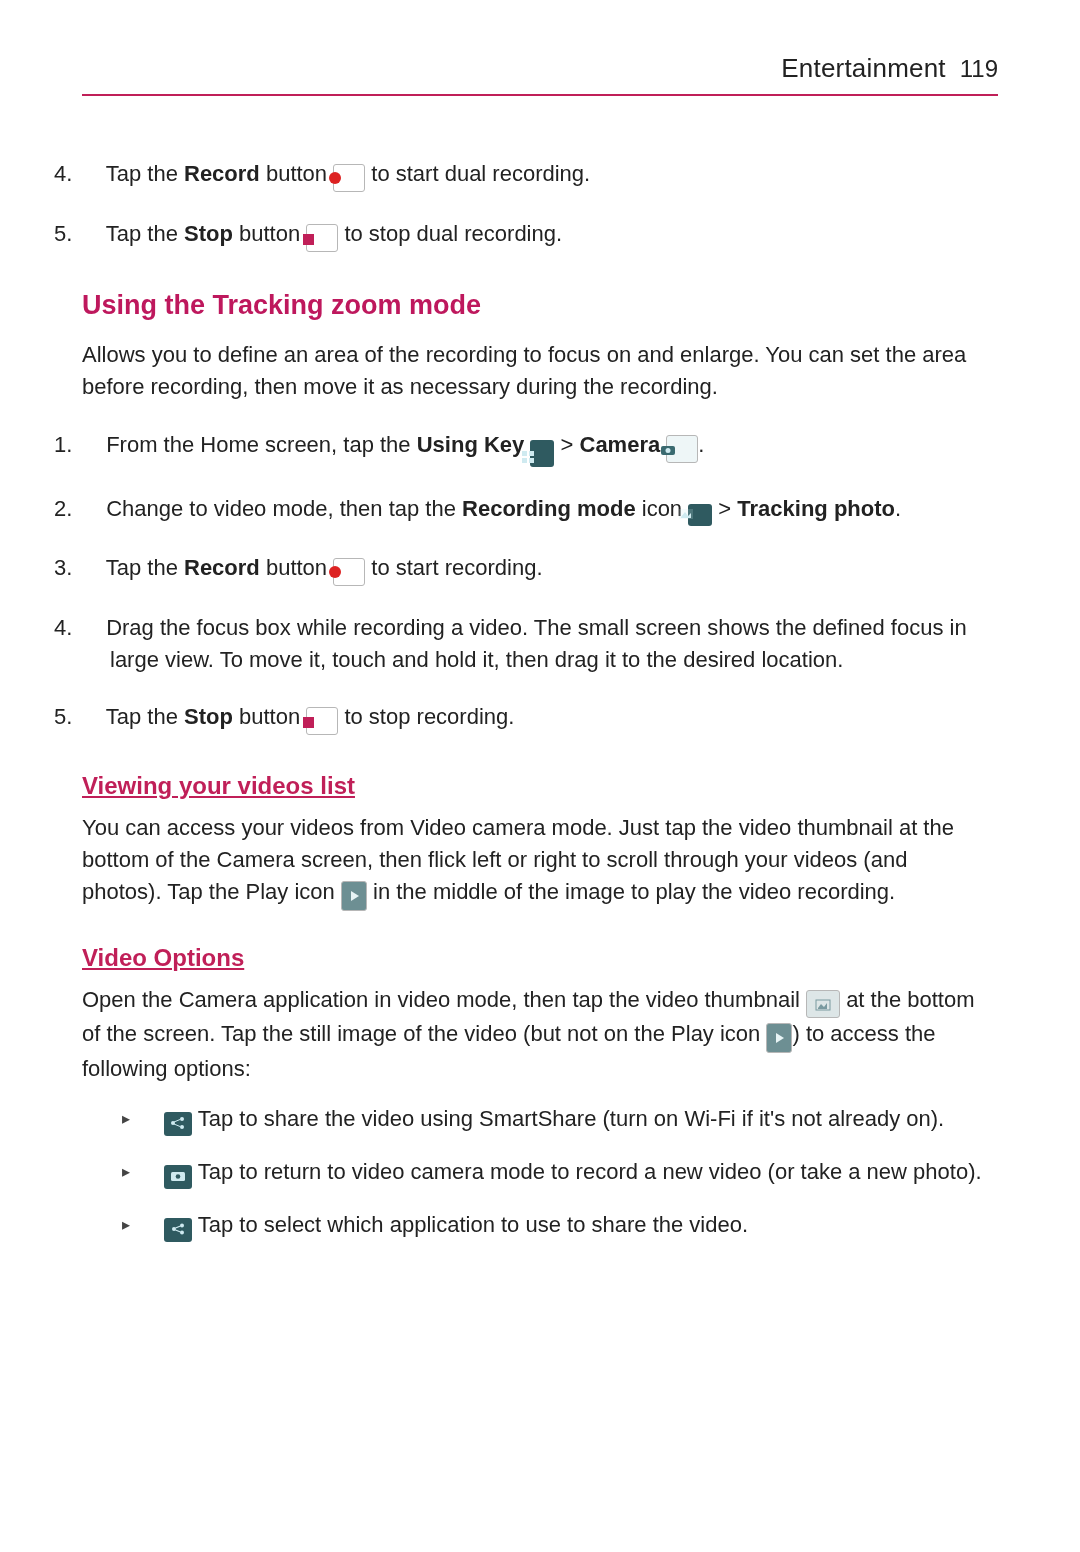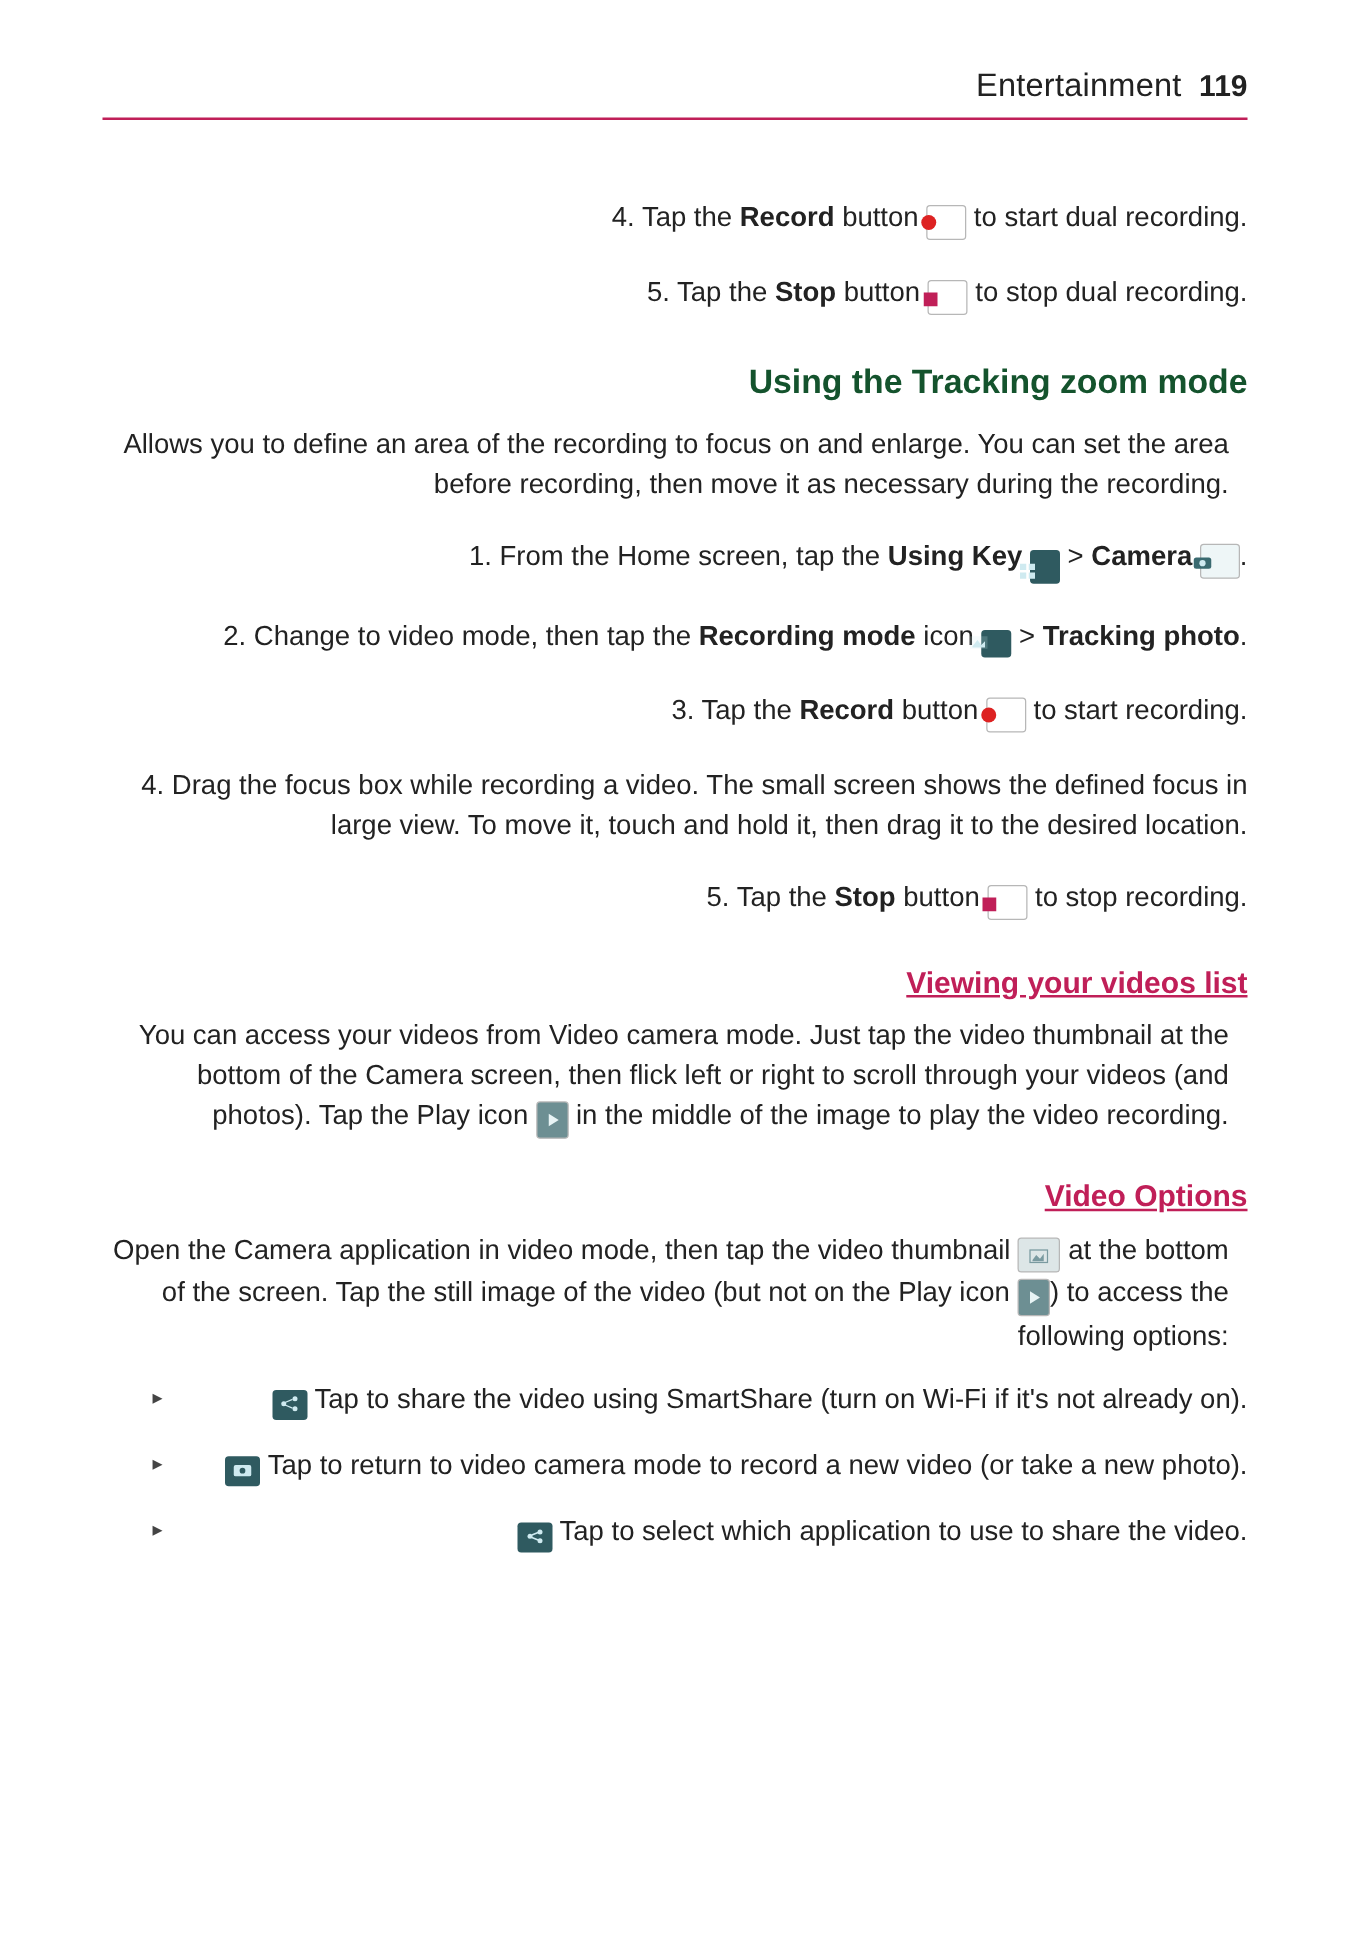--- a/index.html
+++ b/index.html
@@ -10,59 +10,58 @@
     font-size: 22px;
     line-height: 1.45;
     color: #222;
   }
   .page {
     width: 1080px;
     min-height: 1552px;
     box-sizing: border-box;
     padding: 50px 82px 60px 82px;
     position: relative;
-    text-align: right;
   }
   .header {
     display: flex;
     justify-content: flex-end;
     align-items: baseline;
     border-bottom: 2px solid #c01f58;
     padding-bottom: 6px;
     margin-bottom: 62px;
   }
   .header .title {
     font-size: 26px;
     color: #222;
     letter-spacing: 0.2px;
   }
   .header .pagenum {
     font-size: 24px;
-    font-weight: 700;
+    font-weight: 400;
     margin-left: 14px;
   }
   .list-num {
     padding-left: 0;
     list-style: none;
     margin: 0 0 34px 0;
   }
   .list-num li {
     display: block;
     margin-bottom: 14px;
     padding-left: 28px;
     text-indent: -28px;
     margin-top: 26px;
   }
   .list-num li .num {
     display: inline-block;
     min-width: 18px;
   }
   h2.section-heading {
     font-size: 27px;
-    color: #14532d;
+    color: #be185d;
     font-weight: 700;
     margin: 30px 0 14px 0;
   }
   h3.subheading {
     font-size: 24px;
     color: #c01f58;
     font-weight: 600;
     margin: 30px 0 8px 0;
     text-decoration: underline;
   }

